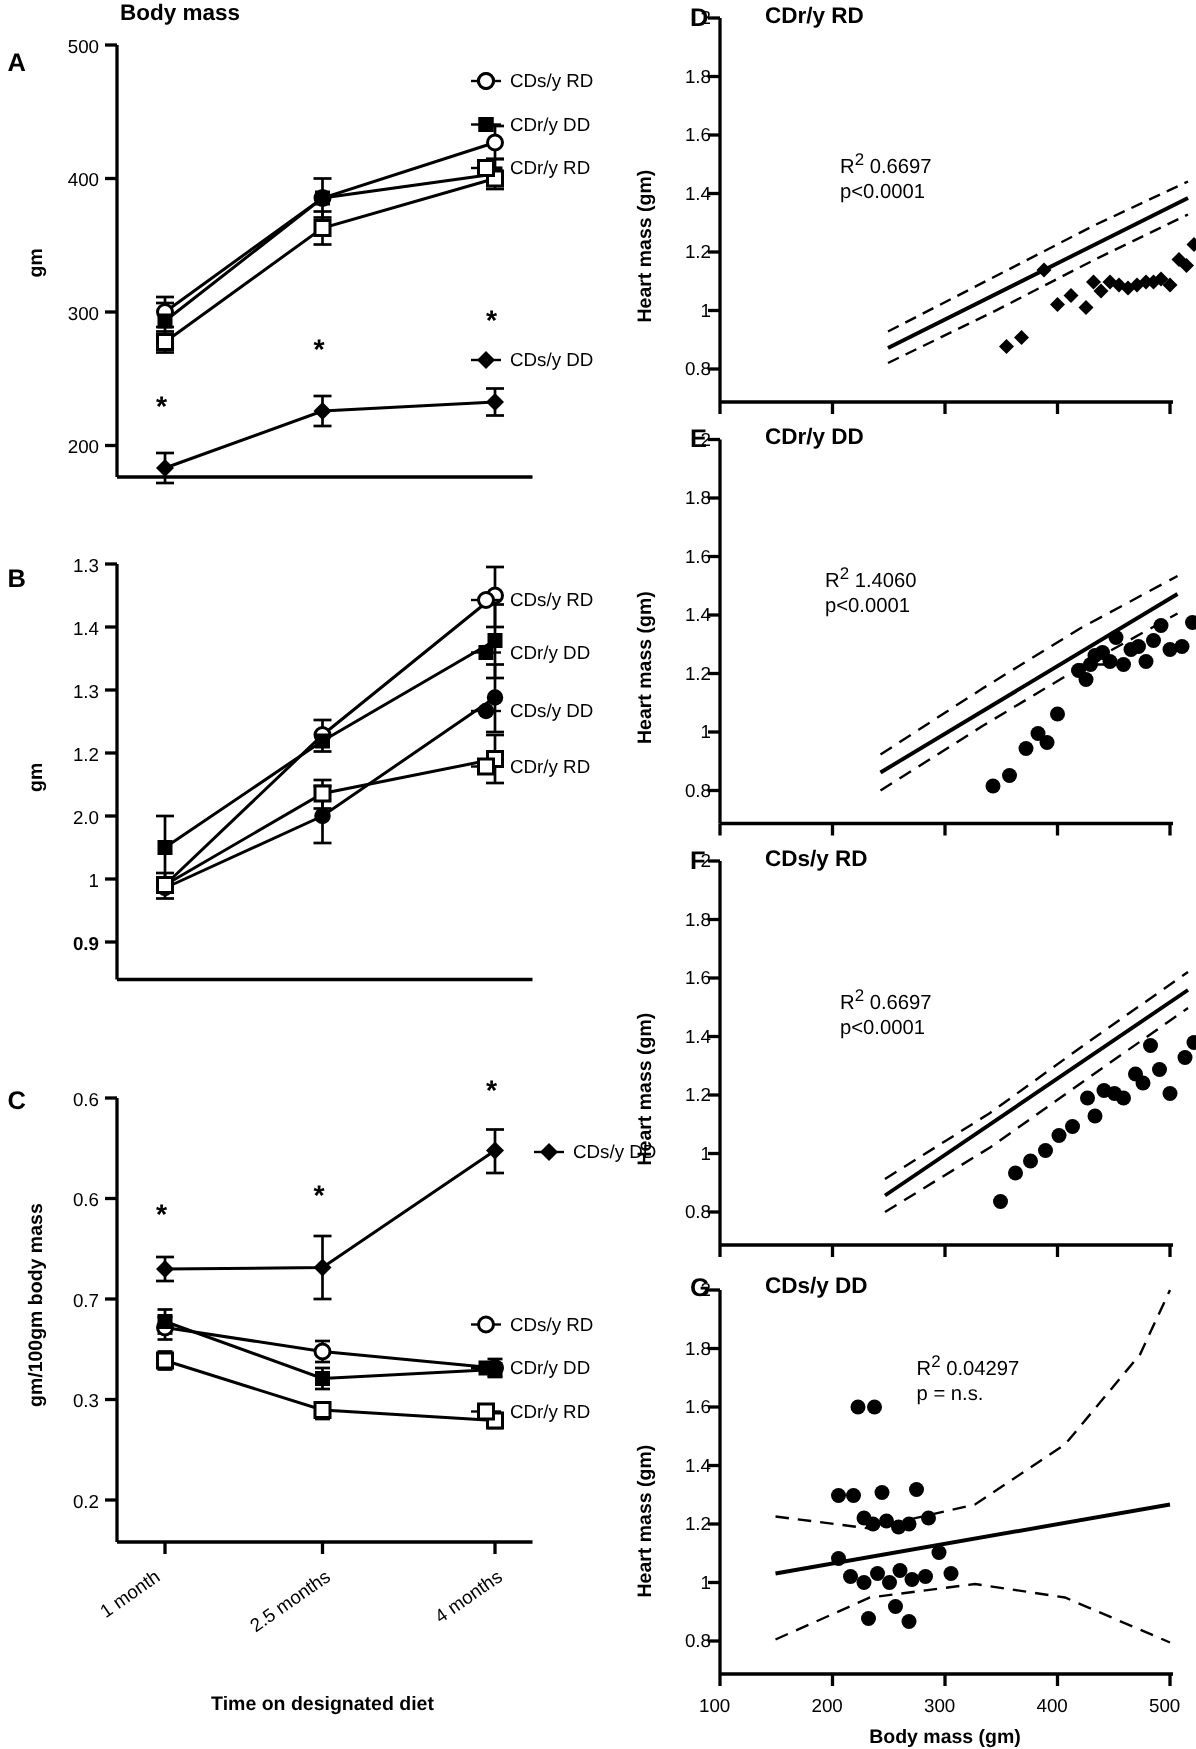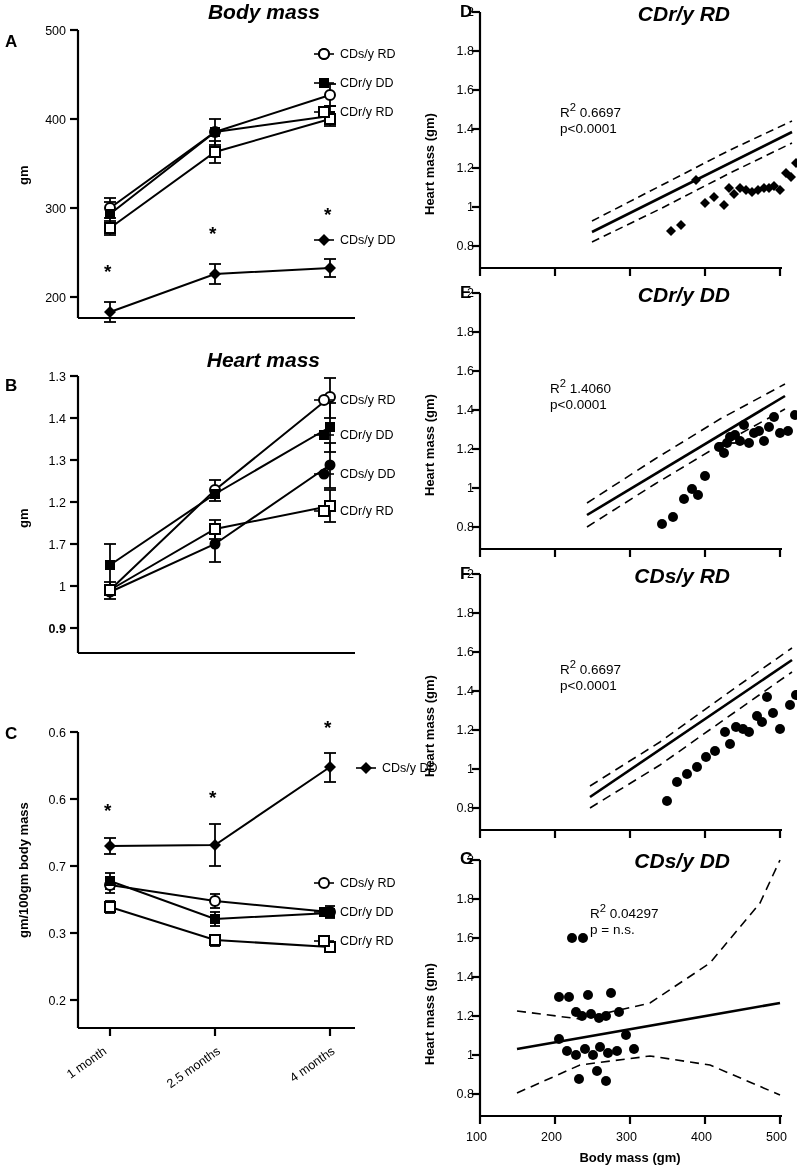--- a/index.html
+++ b/index.html
@@ -10,25 +10,24 @@
   body {
     width: 797px; height: 1166px;
     position: relative;
     font-family: "Liberation Sans", sans-serif;
     color: #000;
     overflow: hidden;
   }
   .panel { position: absolute; }
   .plot-title {
     position: absolute;
-    font-size: 21px;
+    font-size: 15px;
     font-weight: bold;
-    text-align: right;
-    white-space: nowrap;
-    font-style: italic;
+    text-align: left;
+    white-space: nowrap;
   }
   .panel-letter {
     position: absolute;
     font-size: 17px;
     font-weight: bold;
   }
   .axis-label-y {
     position: absolute;
     font-size: 13px;
     font-weight: bold;
@@ -184,29 +183,28 @@
   <div class="legend-entry" style="left:340px; top:233px;">CDs/y DD</div>
 
   <div class="star" style="left:104px; top:262px;">*</div>
   <div class="star" style="left:209px; top:224px;">*</div>
   <div class="star" style="left:324px; top:205px;">*</div>
 </div>
 
 <div class="panel" style="left:0px; top:348px; width:400px; height:340px;">
 
   <div class="panel-letter" style="left:5px; top:28px;">B</div>
-  <div class="plot-title" style="left:80px; top:0px; width:240px;">Heart mass</div>
 
   <div class="axis-label-y" style="left:16px; top:180px;">gm</div>
 
   <div class="tick-label" style="left:22px; top:22px; width:44px;">1.3</div>
   <div class="tick-label" style="left:22px; top:64px; width:44px;">1.4</div>
   <div class="tick-label" style="left:22px; top:106px; width:44px;">1.3</div>
   <div class="tick-label" style="left:22px; top:148px; width:44px;">1.2</div>
-  <div class="tick-label" style="left:22px; top:190px; width:44px;">1.7</div>
+  <div class="tick-label" style="left:22px; top:190px; width:44px;">2.0</div>
   <div class="tick-label" style="left:22px; top:232px; width:44px;">1</div>
   <div class="tick-label" style="left:22px; top:274px; width:44px;font-weight:bold;">0.9</div>
 
   <svg width="400" height="340">
 
     <line x1="78" y1="28" x2="78" y2="305" stroke="#000" stroke-width="2.2"></line>
     <line x1="78" y1="305" x2="355" y2="305" stroke="#000" stroke-width="2.2"></line>
     <line x1="70" y1="28" x2="78" y2="28" stroke="#000" stroke-width="2.2"></line>
     <line x1="70" y1="70" x2="78" y2="70" stroke="#000" stroke-width="2.2"></line>
     <line x1="70" y1="112" x2="78" y2="112" stroke="#000" stroke-width="2.2"></line>
@@ -385,20 +383,21 @@
   <div class="legend-entry" style="left:340px; top:246px;">CDr/y RD</div>
 
   <div class="star" style="left:104px; top:113px;">*</div>
   <div class="star" style="left:209px; top:100px;">*</div>
   <div class="star" style="left:324px; top:30px;">*</div>
 
   <div class="rot-x-label" style="left:56px; top:356px;">1 month</div>
   <div class="rot-x-label" style="left:153px; top:356px;">2.5 months</div>
   <div class="rot-x-label" style="left:278px; top:356px;">4 months</div>
 
+  <div class="axis-label-x" style="left:65px; top:440px; width:300px;">Time on designated diet</div>
 </div>
 
 <div class="panel" style="left:400px; top:0px; width:397px; height:292px;">
   <div class="panel-letter" style="left:60px; top:2px;">D</div>
   <div class="plot-title" style="left:110px; top:2px; width:220px;">CDr/y RD</div>
   <div class="axis-label-y" style="left:22px; top:215px;">Heart mass (gm)</div>
 
   <div class="tick-label" style="left:30px; top:5px; width:44px;">2</div>
   <div class="tick-label" style="left:30px; top:44px; width:44px;">1.8</div>
   <div class="tick-label" style="left:30px; top:83px; width:44px;">1.6</div>
@@ -672,18 +671,18 @@
   </svg>
 
   <div class="tick-label-x" style="left:66px; top:287px;">100</div>
   <div class="tick-label-x" style="left:141px; top:287px;">200</div>
   <div class="tick-label-x" style="left:216px; top:287px;">300</div>
   <div class="tick-label-x" style="left:291px; top:287px;">400</div>
   <div class="tick-label-x" style="left:366px; top:287px;">500</div>
 
   <div class="axis-label-x" style="left:130px; top:307px; width:200px;">Body mass (gm)</div>
 
-  <div class="stat-text" style="left:190px; top:58px;">
+  <div class="stat-text" style="left:211px; top:58px;">
     <span>R</span><sup>2</sup>
     <span>0.04297</span><br>
     <span>p = n.s.</span>
   </div>
 </div>
 
 </body></html>

